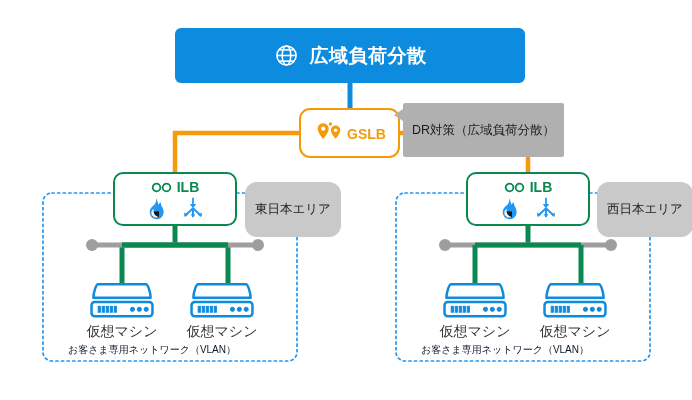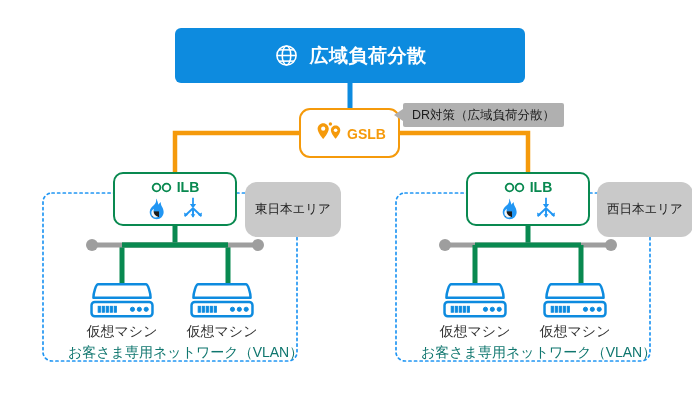--- a/index.html
+++ b/index.html
@@ -28,21 +28,21 @@
     border:2.5px solid #f59a0b;border-radius:11px;background:#ffffff;
     display:flex;flex-direction:row;align-items:center;justify-content:center;
     box-sizing:border-box;
   }
   .gslb-label{color:#f59a0b;font-size:14px;font-weight:bold;line-height:1;margin-top:1px;}
 
   
   .dr-callout{
     position:absolute;left:403px;top:103px;height:24px;
     background:#b0b0b0;border-radius:2px;
-    display:flex;align-items:center;padding:0 9px;
+    display:flex;align-items:center;padding:15px 9px;
   }
   .dr-callout-label{color:#1b1b1b;font-size:12.5px;white-space:nowrap;}
   .dr-arrow{
     position:absolute;left:394px;top:109px;width:0;height:0;
     border-top:6px solid transparent;border-bottom:6px solid transparent;
     border-right:9px solid #b0b0b0;
   }
 
   
   .ilb-box{
@@ -71,21 +71,21 @@
   .vm-l1{left:80px;top:281px;}
   .vm-l2{left:180px;top:281px;}
   .vm-r1{left:433px;top:281px;}
   .vm-r2{left:533px;top:281px;}
   .vm-label{
     color:#333333;font-size:14px;margin-top:3px;white-space:nowrap;line-height:1;
   }
 
   
   .vlan-caption{
-    position:absolute;color:#0f766e;font-size:14px;white-space:nowrap;line-height:1;
+    position:absolute;color:#0f172a;font-size:10px;white-space:nowrap;line-height:1;
   }
   .vlan-caption.left{left:68px;top:345px;}
   .vlan-caption.right{left:421px;top:345px;}
 </style>
 </head>
 <body>
 
 <div id="stage">
 
   <svg id="svg-layer" viewBox="0 0 692 400">

